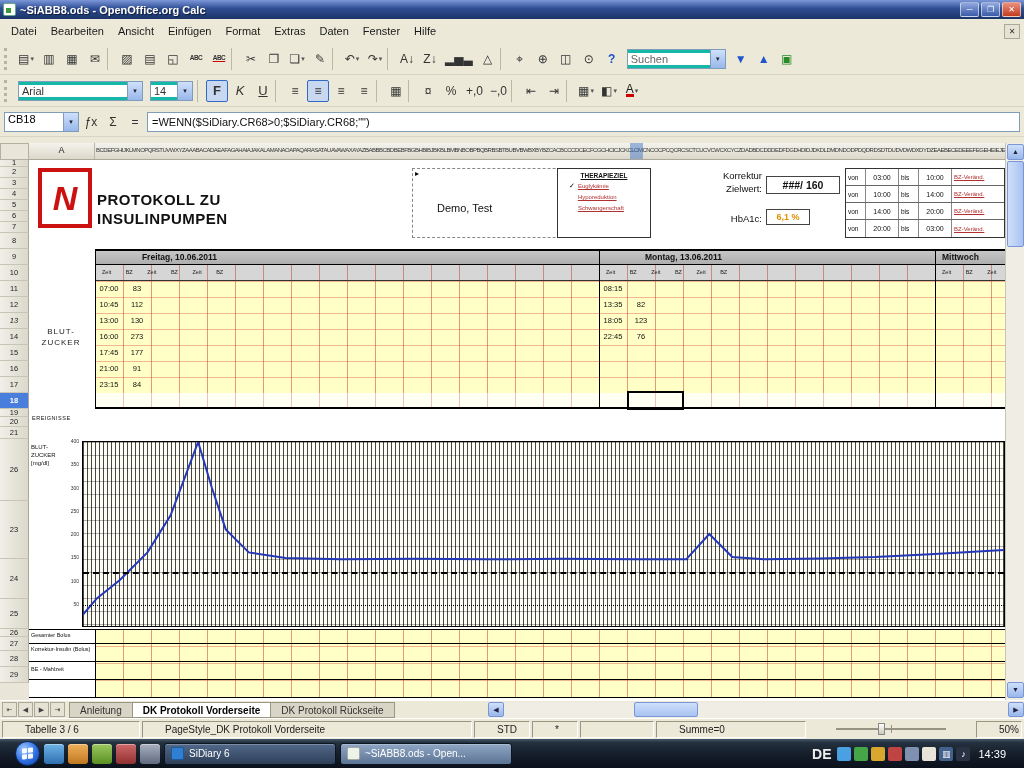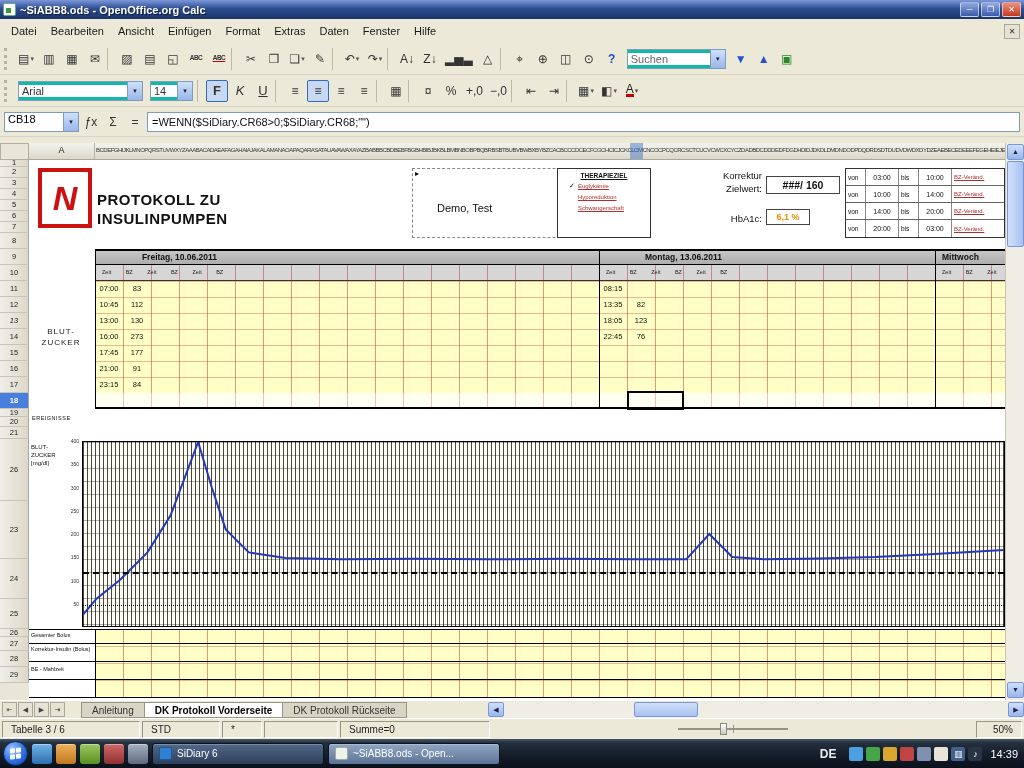--- a/index.html
+++ b/index.html
@@ -129,51 +129,51 @@
   .blabel{position:absolute;left:2px;width:62px;font-size:5.5px;color:#111;line-height:7px}
 
   
   #vscroll{position:absolute;left:1005px;top:143px;width:19px;height:557px;background:#f0eee4;border-left:1px solid #c8c4b4}
   .sbtn{position:absolute;left:1px;width:17px;height:16px;background:linear-gradient(#cfe0fb,#98b7ea);border:1px solid #7a96d8;border-radius:2px;font-size:7px;text-align:center;line-height:14px;color:#224}
   .vthumb{position:absolute;left:1px;top:18px;width:17px;height:86px;background:linear-gradient(90deg,#cfe0fb,#a8c2f0);border:1px solid #7a96d8;border-radius:2px}
 
   
   #tabbar{position:absolute;left:0;top:700px;width:1024px;height:18px;background:#ece9d8;border-top:1px solid #fff;display:flex;align-items:center;padding-left:2px}
   .navbtn{width:15px;height:15px;border:1px solid #aca899;background:#e6e2d4;font-size:7px;display:flex;align-items:center;justify-content:center;color:#444;margin-right:1px}
-  .tabs-wrap{display:flex;margin-left:15px;height:16px}
+  .tabs-wrap{display:flex;margin-left:3px;height:16px}
   .tab{padding:2px 10px 0 10px;font-size:10px;color:#333;background:#d9d5c6;border:1px solid #9a9684;border-left:none;white-space:nowrap}
   .tab:first-child{border-left:1px solid #9a9684}
   .tab.active{background:#fff;font-weight:bold;color:#000}
   .hscroll{margin-left:auto;display:flex;align-items:center;height:16px;width:536px;background:#f0eee4}
   .hs-btn{width:16px;height:15px;background:linear-gradient(#cfe0fb,#98b7ea);border:1px solid #7a96d8;border-radius:2px;font-size:7px;display:flex;align-items:center;justify-content:center;color:#224}
   .htrack{flex:1;position:relative;height:15px}
   .hthumb{position:absolute;left:130px;width:64px;height:15px;background:linear-gradient(#cfe0fb,#a8c2f0);border:1px solid #7a96d8;border-radius:2px}
 
   
   #statusbar{position:absolute;left:0;top:718px;width:1024px;height:21px;background:#ece9d8;border-top:1px solid #fff;display:flex;align-items:center;padding:0 2px;gap:2px}
-  .panel{height:17px;font-size:10px;color:#222;padding:2px 8px;border:1px solid;border-color:#9a9684 #fff #fff #9a9684;white-space:nowrap;overflow:hidden}
-  .p1{width:138px}.p2{width:330px}.p3{width:78px}.p4{width:40px}.p5{width:74px}.p6{width:150px}.pz{width:46px;text-align:right}
+  .panel{height:17px;font-size:10px;color:#222;padding:2px 22px;border:1px solid;border-color:#9a9684 #fff #fff #9a9684;white-space:nowrap;overflow:hidden}
+  .p1{width:138px}.p2{width:330px}.p3{width:56px}.p4{width:40px}.p5{width:74px}.p6{width:150px}.pz{width:46px;text-align:right}
   .zoomwrap{flex:1;display:flex;align-items:center;justify-content:center;gap:3px;height:17px}
   .ztrack{width:110px;height:2px;background:#979384;position:relative}
   .ztickmid{position:absolute;left:50%;top:-3px;width:1px;height:8px;background:#979384}
   .zthumb{position:absolute;left:42px;top:-5px;width:7px;height:12px;background:linear-gradient(#fff,#ccc8ba);border:1px solid #888}
 
   
-  #taskbar{position:absolute;left:0;top:739px;width:1024px;height:29px;display:flex;align-items:center;gap:4px;padding:0 3px;
+  #taskbar{position:absolute;left:0;top:739px;width:1024px;height:29px;display:flex;align-items:center;gap:4px;padding:0 15px;
     background:linear-gradient(180deg,#46586c 0%,#24313f 12%,#141d29 55%,#0a111b 100%)}
   .orb{width:25px;height:25px;border-radius:50%;border:1px solid #0a2b66;background:radial-gradient(circle at 35% 30%,#9cc6ff,#2f6fe0 55%,#0b3ea8);display:flex;align-items:center;justify-content:center}
   .orbflag{width:11px;height:11px;display:grid;grid-template-columns:1fr 1fr;grid-template-rows:1fr 1fr;gap:1px;transform:skewY(-6deg)}
   .orbflag i{background:#fff;opacity:.95;border-radius:1px}
   .ql{width:20px;height:20px;border-radius:3px;box-shadow:inset 0 1px rgba(255,255,255,.4)}
   .task{width:172px;height:22px;border-radius:3px;border:1px solid #0a1422;background:linear-gradient(#52698a,#2e3f58);color:#fff;font-size:10px;display:flex;align-items:center;gap:5px;padding:0 6px;box-shadow:inset 0 1px rgba(255,255,255,.25);white-space:nowrap;overflow:hidden}
   .task.active{background:linear-gradient(#8fa6c4,#5c7494)}
   .ticon{width:13px;height:13px;border-radius:2px;flex:0 0 auto;border:1px solid rgba(0,0,0,.3)}
   .tlabel{overflow:hidden;text-overflow:ellipsis}
   .tray{margin-left:auto;display:flex;align-items:center;gap:3px;padding-right:3px}
-  .lang{color:#eee;font-size:12px;font-weight:bold;margin-right:10px}
+  .lang{color:#eee;font-size:14px;font-weight:bold;margin-right:3px}
   .tray-ico{width:14px;height:14px;border-radius:2px;font-size:9px;color:#fff;display:flex;align-items:center;justify-content:center}
   .clock{color:#fff;font-size:11px;margin-left:5px}
 </style>
 </head>
 <body>
 
 <div id="page" data-name="application-window">
 
   <div id="titlebar" data-name="title-bar">
     <span class="appico" data-name="app-icon"></span>
@@ -699,20 +699,21 @@
       <span class="hs-btn" data-name="scroll-left-icon">◀</span>
       <span class="htrack" data-name="horizontal-scrollbar-track">
         <span class="hthumb" data-name="horizontal-scrollbar-thumb"></span>
       </span>
       <span class="hs-btn" data-name="scroll-right-icon">▶</span>
     </span>
   </div>
 
   <div id="statusbar" data-name="status-bar">
     <span class="panel p1" data-name="sheet-position-status">Tabelle 3 / 6</span>
+    <span class="panel p2" data-name="page-style-status">PageStyle_DK Protokoll Vorderseite</span>
     <span class="panel p3" data-name="selection-mode-status">STD</span>
     <span class="panel p4" data-name="modified-status">*</span>
     <span class="panel p5" data-name="empty-status-panel"></span>
     <span class="panel p6" data-name="sum-status">Summe=0</span>
     <span class="zoomwrap" data-name="zoom-slider">
       <span class="ztrack" data-name="zoom-slider-track">
         <span class="ztickmid" data-name="zoom-slider-tick"></span>
         <span class="zthumb" data-name="zoom-slider-thumb"></span>
       </span>
     </span>

